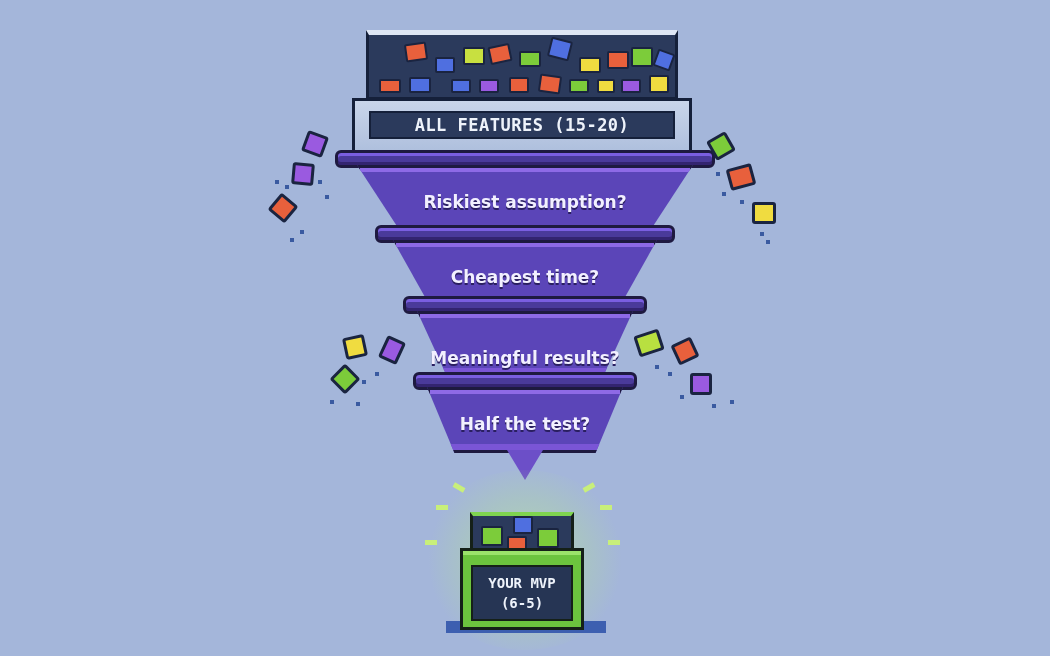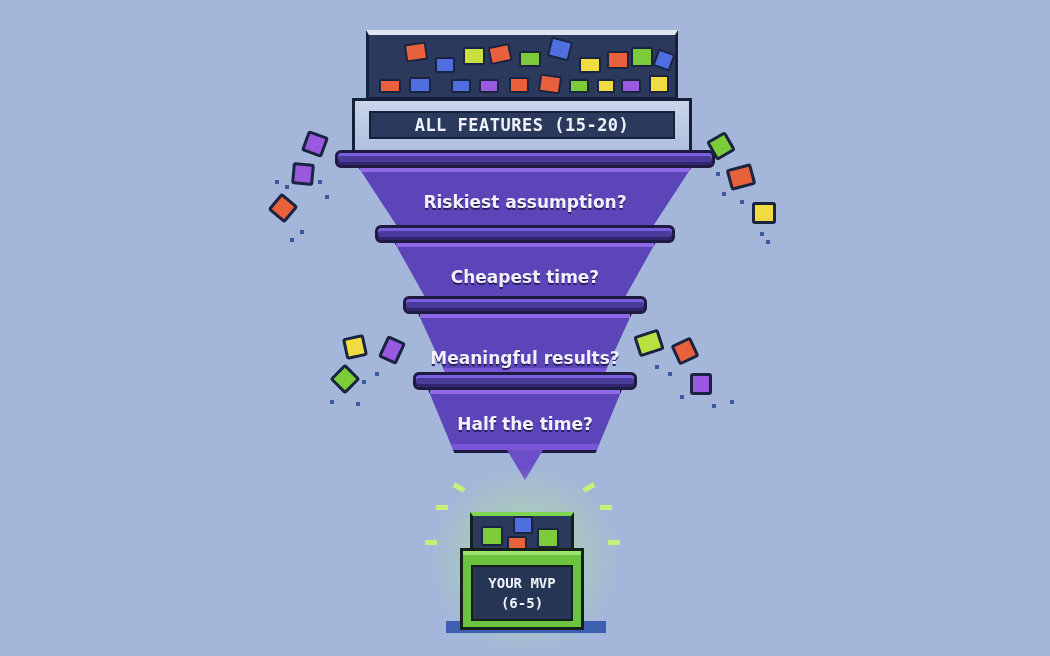--- a/index.html
+++ b/index.html
@@ -99,21 +99,21 @@
 <div class="stage" style="top:296px;">
   <div class="rim" style="left:-122px;width:244px;top:0;"></div>
   <div class="body" style="left:-108px;width:216px;top:15px;height:66px;"></div>
   <div class="stage-label" style="left:-108px;right:auto;width:216px;top:44px;margin-top:8px;">Meaningful results?</div>
   <div class="arrow" style="left:-14px;top:78px;"></div>
 </div>
 
 <div class="stage" style="top:372px;">
   <div class="rim" style="left:-112px;width:224px;top:0;"></div>
   <div class="body" style="left:-98px;width:196px;top:15px;height:66px;"></div>
-  <div class="stage-label" style="left:-98px;right:auto;width:196px;top:42px;">Half the time?</div>
+  <div class="stage-label" style="left:-98px;right:auto;width:196px;top:42px;">Half the test?</div>
   <div class="arrow" style="left:-18px;top:78px;border-left-width:18px;border-right-width:18px;border-top-width:30px;"></div>
 </div>
 
 <div class="abs glow"></div>
 <div class="abs spark" style="left:453px;top:485px;width:12px;height:5px;transform:rotate(30deg)"></div>
 <div class="abs spark" style="left:583px;top:485px;width:12px;height:5px;transform:rotate(-30deg)"></div>
 <div class="abs spark" style="left:436px;top:505px;width:12px;height:5px"></div>
 <div class="abs spark" style="left:600px;top:505px;width:12px;height:5px"></div>
 <div class="abs spark" style="left:425px;top:540px;width:12px;height:5px"></div>
 <div class="abs spark" style="left:608px;top:540px;width:12px;height:5px"></div>

